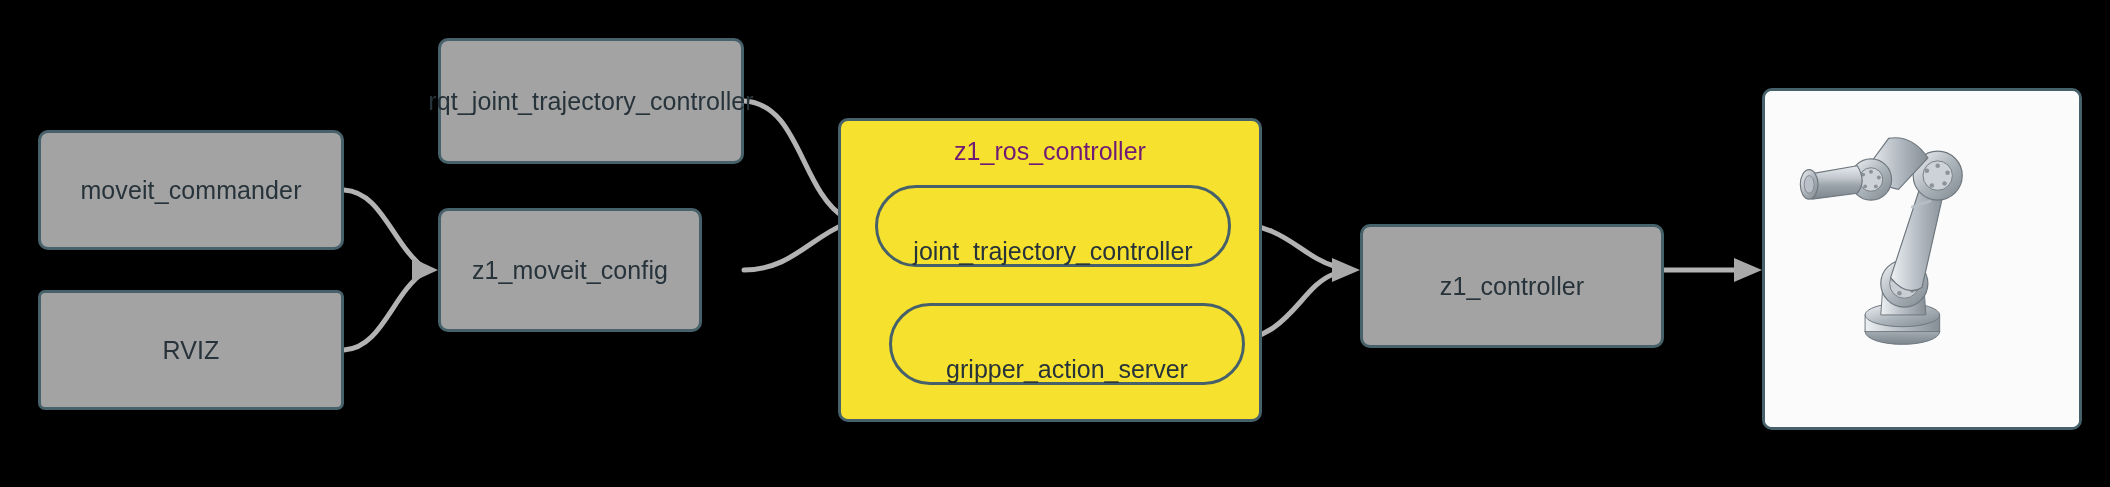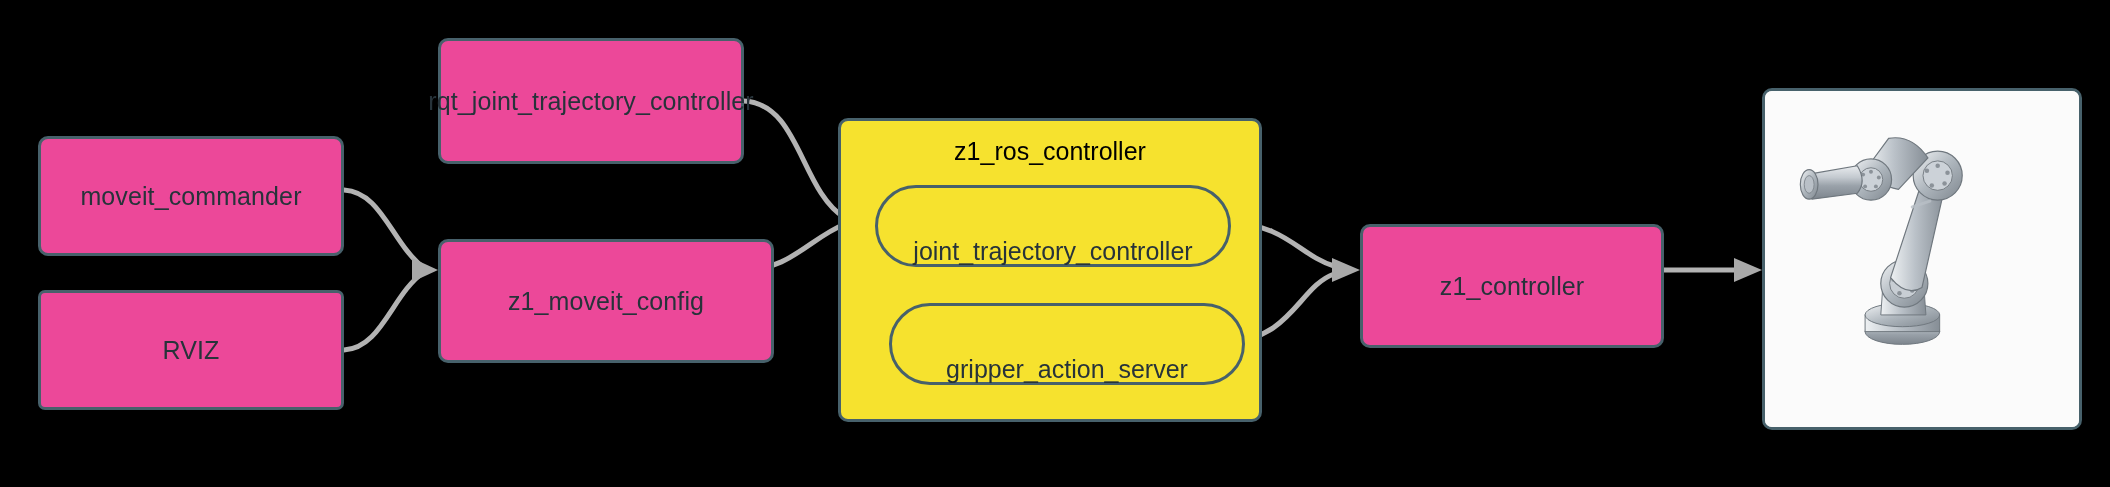--- a/index.html
+++ b/index.html
@@ -15,63 +15,63 @@
   }
   #stage {
     position: relative;
     width: 2110px;
     height: 487px;
     background: #000000;
   }
   .node {
     position: absolute;
     box-sizing: border-box;
-    background: #ec4899;
+    background: #a3a3a3;
     border: 3px solid #47616b;
     border-radius: 10px;
     display: flex;
     align-items: center;
     justify-content: center;
     color: #223;
     font-size: 25px;
     letter-spacing: 0.1px;
     white-space: nowrap;
     line-height: 1;
   }
   .node-label {
     color: #27333a;
     font-size: 25px;
     white-space: nowrap;
   }
   
-  #node-moveit-commander { left: 38px;  top: 136px; width: 306px; height: 120px; }
+  #node-moveit-commander { left: 38px;  top: 130px; width: 306px; height: 120px; }
   #node-rviz            { left: 38px;  top: 290px; width: 306px; height: 120px; border-radius: 7px; }
   #node-rqt             { left: 438px; top: 38px;  width: 306px; height: 126px; }
-  #node-moveit-config   { left: 438px; top: 208px; width: 336px; height: 124px; margin-top: 31px; }
+  #node-moveit-config   { left: 438px; top: 208px; width: 264px; height: 124px; }
   #node-z1-controller   { left: 1360px;top: 224px; width: 304px; height: 124px; }
 
   
   #group-z1-ros-controller {
     position: absolute;
     left: 838px;
     top: 118px;
     width: 424px;
     height: 304px;
     box-sizing: border-box;
     background: #f6e22e;
     border: 3px solid #47616b;
     border-radius: 10px;
   }
   #group-z1-ros-controller .group-title {
     position: absolute;
     top: 16px;
     left: 0;
     right: 0;
     text-align: center;
-    color: #000000;
+    color: #701a75;
     font-size: 25px;
     white-space: nowrap;
   }
   .pill {
     position: absolute;
     box-sizing: border-box;
     background: #f6e22e;
     border: 3px solid #47616b;
     border-radius: 999px;
     display: flex;

